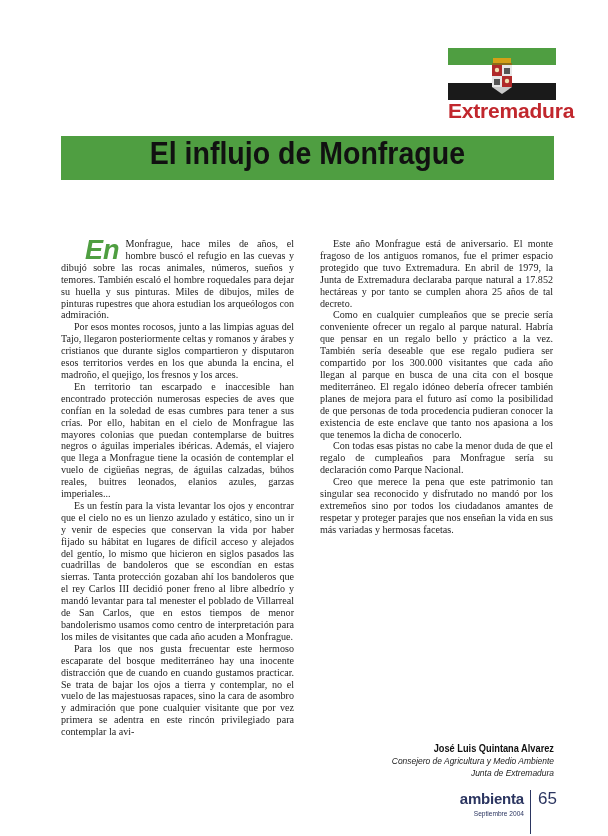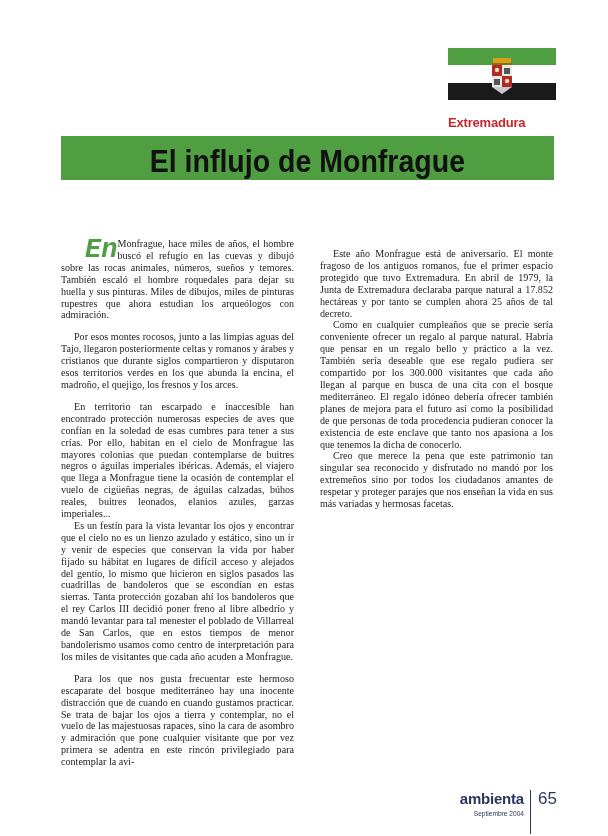--- a/index.html
+++ b/index.html
@@ -56,38 +56,38 @@
   .coat-of-arms {
     position: absolute;
     left: 39px;
     top: 8px;
     width: 30px;
     height: 38px;
   }
   .masthead-wordmark {
     font-family: "Liberation Sans Narrow", "Liberation Sans", sans-serif;
     font-weight: bold;
-    font-size: 13px;
+    font-size: 21px;
     color: #c1272d;
     letter-spacing: -0.2px;
     text-align: left;
-    margin-top: 16px;
+    margin-top: 0;
     line-height: 1.05;
   }
 
   
   .title-banner {
     position: absolute;
     left: 61px;
     top: 136px;
     width: 493px;
     height: 44px;
     background: #4f9e41;
     display: flex;
-    align-items: flex-end;
+    align-items: flex-start;
     justify-content: center;
   }
   .title-banner-text {
     font-family: "Liberation Sans Narrow", "Liberation Sans", sans-serif;
     font-weight: bold;
     font-size: 31px;
     color: #111111;
     letter-spacing: 0px;
     transform: scaleX(0.92);
     transform-origin: center;
@@ -112,35 +112,35 @@
   .col p {
     margin: 0;
     font-size: 10.1px;
     line-height: 11.9px;
     text-align: justify;
     text-indent: 13px;
     color: #1c1c1c;
     hyphens: auto;
     -webkit-hyphens: auto;
   }
-  .col p.gap-before { margin-top: 10px; }
+  .col p.gap-before { }
   .col p.no-indent { text-indent: 0; }
 
   .dropcap-para {
     text-indent: 0 !important;
   }
   .dropcap {
     float: left;
-    font-family: Liberation Mono, monospace;
+    font-family: Liberation Sans, sans-serif;
     font-style: italic;
     font-weight: bold;
     font-size: 27px;
     line-height: 22px;
     color: #4f9e41;
-    margin: 1px 0 0 24px;
+    margin: 1px 6px 0 24px;
   }
 
   .endmark {
     display: inline-block;
     color: #4f9e41;
     font-size: 9px;
     font-weight: bold;
     letter-spacing: -1px;
     margin-left: 3px;
     vertical-align: 1px;
@@ -256,25 +256,31 @@
       <p class="dropcap-para"><span class="dropcap">En</span><span>Monfrague, hace miles de años, el hombre buscó el refugio en las cuevas y dibujó sobre las rocas animales, números, sueños y temores. También escaló el hombre roquedales para dejar su huella y sus pinturas. Miles de dibujos, miles de pinturas rupestres que ahora estudian los arqueólogos con admiración.</span></p>
       <p class="gap-before">Por esos montes rocosos, junto a las limpias aguas del Tajo, llegaron posteriormente celtas y romanos y árabes y cristianos que durante siglos compartieron y disputaron esos territorios verdes en los que abunda la encina, el madroño, el quejigo, los fresnos y los arces.</p>
       <p class="gap-before">En territorio tan escarpado e inaccesible han encontrado protección numerosas especies de aves que confían en la soledad de esas cumbres para tener a sus crías. Por ello, habitan en el cielo de Monfrague las mayores colonias que puedan contemplarse de buitres negros o águilas imperiales ibéricas. Además, el viajero que llega a Monfrague tiene la ocasión de contemplar el vuelo de cigüeñas negras, de águilas calzadas, búhos reales, buitres leonados, elanios azules, garzas imperiales...</p>
       <p>Es un festín para la vista levantar los ojos y encontrar que el cielo no es un lienzo azulado y estático, sino un ir y venir de especies que conservan la vida por haber fijado su hábitat en lugares de difícil acceso y alejados del gentío, lo mismo que hicieron en siglos pasados las cuadrillas de bandoleros que se escondían en estas sierras. Tanta protección gozaban ahí los bandoleros que el rey Carlos III decidió poner freno al libre albedrío y mandó levantar para tal menester el poblado de Villarreal de San Carlos, que en estos tiempos de menor bandolerismo usamos como centro de interpretación para los miles de visitantes que cada año acuden a Monfrague.</p>
       <p class="gap-before">Para los que nos gusta frecuentar este hermoso escaparate del bosque mediterráneo hay una inocente distracción que de cuando en cuando gustamos practicar. Se trata de bajar los ojos a tierra y contemplar, no el vuelo de las majestuosas rapaces, sino la cara de asombro y admiración que pone cualquier visitante que por vez primera se adentra en este rincón privilegiado para contemplar la avi-</p>
     </div>
 
     <div class="col col-right">
       <p class="gap-before">Este año Monfrague está de aniversario. El monte fragoso de los antiguos romanos, fue el primer espacio protegido que tuvo Extremadura. En abril de 1979, la Junta de Extremadura declaraba parque natural a 17.852 hectáreas y por tanto se cumplen ahora 25 años de tal decreto.</p>
       <p>Como en cualquier cumpleaños que se precie sería conveniente ofrecer un regalo al parque natural. Habría que pensar en un regalo bello y práctico a la vez. También sería deseable que ese regalo pudiera ser compartido por los 300.000 visitantes que cada año llegan al parque en busca de una cita con el bosque mediterráneo. El regalo idóneo debería ofrecer también planes de mejora para el futuro así como la posibilidad de que personas de toda procedencia pudieran conocer la existencia de este enclave que tanto nos apasiona a los que tenemos la dicha de conocerlo.</p>
+      <p>Con todas esas pistas no cabe la menor duda de que el regalo de cumpleaños para Monfrague sería su declaración como Parque Nacional.</p>
       <p>Creo que merece la pena que este patrimonio tan singular sea reconocido y disfrutado no mandó por los extremeños sino por todos los ciudadanos amantes de respetar y proteger parajes que nos enseñan la vida en sus más variadas y hermosas facetas.</p>
     </div>
 
   </div>
 
+  <div class="signature">
+    <div class="sig-name">José Luis Quintana Alvarez</div>
+    <div class="sig-role">Consejero de Agricultura y Medio Ambiente</div>
+    <div class="sig-org">Junta de Extremadura</div>
+  </div>
 
   <div class="footer">
     <div class="footer-rule-v"></div>
     <div class="footer-brand">ambienta</div>
     <div class="footer-date">Septiembre 2004</div>
     <div class="footer-pageno">65</div>
   </div>
 
 </div>
 

